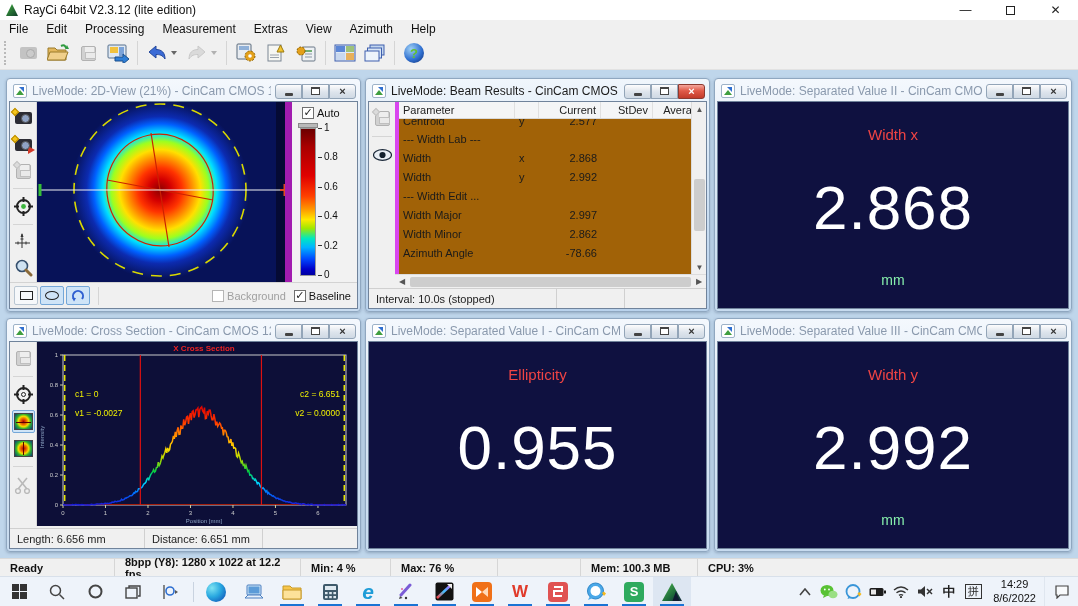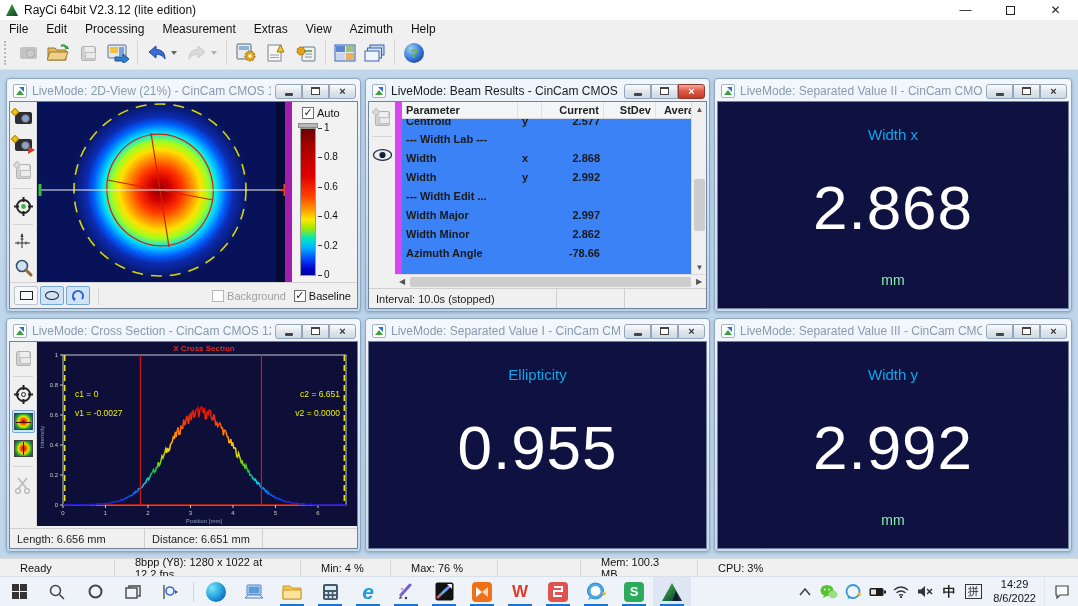--- a/index.html
+++ b/index.html
@@ -67,21 +67,21 @@
   .shapebtn{width:24px;height:19px;border:1px solid #b9c6d2;border-radius:2px;display:flex;align-items:center;justify-content:center;margin-right:2px;background:#f6f8fa;}
   .shapebtn.sel{background:#cfe4f7;border-color:#74a7d8;}
   .rectglyph{width:13px;height:9px;border:1.5px solid #222;}
   .ovalglyph{width:14px;height:9px;border:1.5px solid #222;border-radius:50%;}
   .cb{width:12px;height:12px;border:1px solid #6f6f6f;background:#fff;display:inline-flex;align-items:center;justify-content:center;flex:none;}
   .cb.ck::after{content:"✓";font-size:11px;color:#222;line-height:1;margin-top:-1px;}
   .cb.dis{border-color:#b5b5b5;}
   .cblabel{font-size:11px;color:#111;margin:0 8px 0 3px;}
   .cblabel.dis{color:#9f9f9f;}
   
-  .br-table{position:absolute;left:26px;top:0;right:0;bottom:34px;background:#3b82f6;border-left:7px solid #d946ef;overflow:hidden;font-weight:bold;}
+  .br-table{position:absolute;left:26px;top:0;right:0;bottom:34px;background:#a16207;border-left:4px solid #d946ef;overflow:hidden;}
   .br-head{display:flex;height:17px;background:#f4f5f6;border-bottom:1px solid #d8d8d8;font-size:11px;color:#222;align-items:center;}
   .br-head span{border-right:1px solid #e0e0e0;height:100%;display:flex;align-items:center;padding:0 4px;}
   .c-param{width:116px;flex:none;}
   .c-axis{width:24px;flex:none;}
   .c-cur{width:62px;flex:none;justify-content:flex-end;text-align:right;}
   .c-sd{width:52px;flex:none;justify-content:flex-end;text-align:right;}
   .c-avg{width:56px;flex:none;justify-content:flex-end;text-align:right;}
   .trow{display:flex;height:19px;align-items:center;font-size:11px;color:#1a1a1a;}
   .trow span{padding:0 4px;}
   .trow .c-cur{display:block;}
@@ -90,28 +90,28 @@
   .vscroll{position:absolute;right:0;top:0;bottom:34px;width:15px;background:#f0f0f0;border-left:1px solid #dcdcdc;}
   .vthumb{position:absolute;left:2px;width:11px;top:45%;height:30%;background:#cdcdcd;border-radius:2px;}
   .arr{position:absolute;left:0;width:15px;height:14px;display:flex;align-items:center;justify-content:center;font-size:8px;color:#555;}
   .hscroll{position:absolute;left:26px;right:0;bottom:20px;height:14px;background:#f0f0f0;border-top:1px solid #dcdcdc;display:flex;align-items:center;}
   .harr{width:14px;height:14px;display:flex;align-items:center;justify-content:center;font-size:8px;color:#555;}
   .hthumb{height:10px;background:#cdcdcd;border-radius:2px;flex:1;margin:0 1px;}
   .wstatus{position:absolute;left:0;right:0;bottom:0;height:20px;background:#f0f0f0;border-top:1px solid #d0d0d0;font-size:11px;color:#222;display:flex;align-items:center;}
   .wstatus .cell{padding:0 7px;height:100%;display:flex;align-items:center;border-right:1px solid #d0d0d0;}
   
   .sepval{position:absolute;inset:0;background:#0f1140;display:flex;flex-direction:column;align-items:center;color:#fff;}
-  .sep-label{font-size:15px;color:#0ea5e9;margin-top:24px;}
+  .sep-label{font-size:15px;color:#ef4444;margin-top:24px;}
   .sep-value{font-size:62px;letter-spacing:1px;flex:1;display:flex;align-items:center;color:#fff;}
   .sep-unit{font-size:14px;color:#86efac;margin-bottom:20px;height:16px;}
   
   .cs-plotwrap{position:absolute;left:27px;top:0;right:0;bottom:22px;background:#0d0f38;}
   
   .statusbar{position:absolute;top:558px;left:0;width:1078px;height:18px;background:#f0f0f0;border-top:1px solid #dadada;display:flex;font-size:11px;color:#111;align-items:center;}
-  .sb{height:100%;display:flex;align-items:center;padding:0 20px;border-right:1px solid #d6d6d6;}
+  .sb{height:100%;display:flex;align-items:center;padding:0 10px;border-right:1px solid #d6d6d6;font-weight:bold;}
   
   .taskbar{position:absolute;top:576px;left:0;width:1078px;height:30px;background:#eef3fa;border-top:1px solid #d8e0ea;display:flex;align-items:center;}
   .tk{width:38px;height:30px;display:flex;align-items:center;justify-content:center;position:relative;flex:none;}
   .tk.running::after{content:"";position:absolute;bottom:0;left:7px;right:7px;height:3px;background:#1a74d4;}
   .tk.active{background:#dde6f2;}
   .tksep{width:1px;height:20px;background:#c9d3e0;margin:0 3px;flex:none;}
   .sq{border-radius:4px;display:flex;align-items:center;justify-content:center;}
   .tray{margin-left:auto;display:flex;align-items:center;height:100%;}
   .tray .ti{width:24px;height:30px;display:flex;align-items:center;justify-content:center;font-size:13px;color:#222;flex:none;}
   .clock{font-size:11px;color:#111;text-align:center;line-height:1.25;padding:0 8px;}

